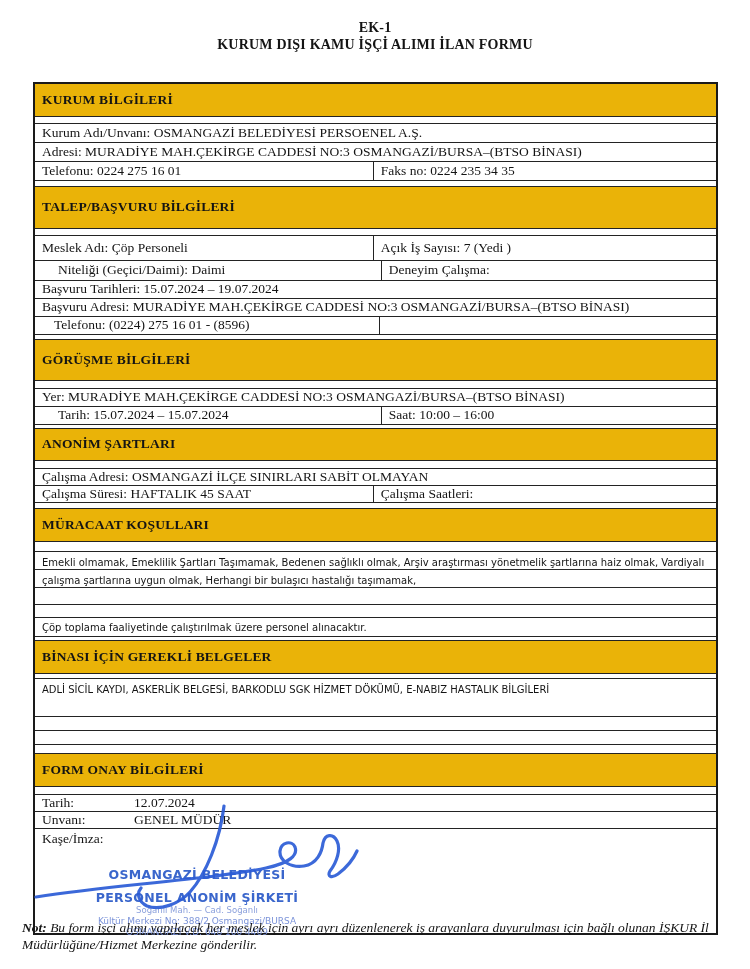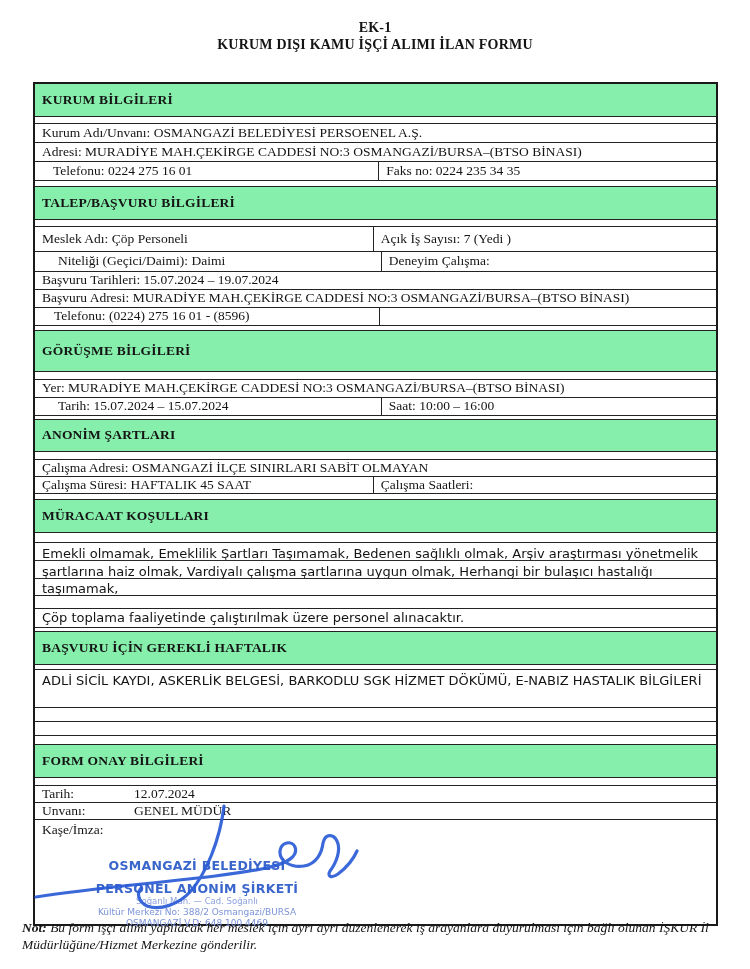--- a/index.html
+++ b/index.html
@@ -7,26 +7,26 @@
     position:relative; width:750px; height:969px; background:#ffffff;
     font-family:"Liberation Serif", serif; color:#141414; overflow:hidden;
   }
   .title { position:absolute; top:19px; left:0; width:750px; text-align:center;
     font-weight:bold; font-size:14px; line-height:17px; letter-spacing:.2px; }
   .form-table { position:absolute; left:33px; top:82px; width:685px;
     border:2px solid #1a1a1a; box-sizing:border-box; background:#fff; }
   .row { display:flex; align-items:center; box-sizing:border-box;
     border-bottom:1px solid #232323; font-size:13.5px; line-height:1.1;
     padding-left:7px; white-space:nowrap; overflow:visible; }
-  .hdr { background:#86efac; font-weight:bold; font-size:13.5px; letter-spacing:.2px; }
+  .hdr { background:#eab308; font-weight:bold; font-size:13.5px; letter-spacing:.2px; }
   .sp  { padding:0; }
   .c1 { width:49.6%; align-self:stretch; display:flex; align-items:center; box-sizing:border-box; }
   .c2 { flex:1; align-self:stretch; display:flex; align-items:center;
     border-left:1px solid #232323; padding-left:7px; box-sizing:border-box; }
-  .sans { font-family:"DejaVu Sans", sans-serif; font-size:13px; }
+  .sans { font-family:"DejaVu Sans", sans-serif; font-size:10px; }
   .block { display:block; position:relative; white-space:normal; padding-top:2px; }
   .ml-line { position:absolute; left:0; right:0; height:1px; background:#2a2a2a; }
   .lbl { display:inline-block; width:92px; }
   .kase-row { position:relative; display:block; white-space:normal; padding-top:3px; }
   .stamp { position:absolute; left:22px; top:30px; width:280px; text-align:center;
     font-family:"DejaVu Sans", sans-serif; }
   .stamp .s-big { font-weight:bold; font-size:12.5px; line-height:15px; letter-spacing:.3px;margin-top:8px; }
   .stamp .s-small { font-size:9px; line-height:11px; }
   .sig-svg { position:absolute; left:0; top:0; width:750px; height:969px; pointer-events:none; }
   .note { position:absolute; left:22px; top:920px; width:714px;
@@ -42,27 +42,27 @@
     <div>EK-1</div>
     <div>KURUM DIŞI KAMU İŞÇİ ALIMI İLAN FORMU</div>
   </div>
 
   <div class="form-table">
 
     <div class="row hdr" style="height:33px">KURUM BİLGİLERİ</div>
     <div class="row sp" style="height:7px"></div>
     <div class="row" style="height:19px">Kurum Adı/Unvanı: OSMANGAZİ BELEDİYESİ PERSOENEL A.Ş.</div>
     <div class="row" style="height:19px">Adresi: MURADİYE MAH.ÇEKİRGE CADDESİ NO:3 OSMANGAZİ/BURSA–(BTSO BİNASI)</div>
-    <div class="row" style="height:19px; padding-left:11px">
+    <div class="row" style="height:19px; padding-left:0">
       <div class="c1" style="padding-left:7px">Telefonu: 0224 275 16 01</div>
       <div class="c2">Faks no:  0224 235 34 35</div>
     </div>
     <div class="row sp" style="height:6px"></div>
 
-    <div class="row hdr" style="height:33px">TALEP/BAŞVURU BİLGİLERİ</div>
+    <div class="row hdr" style="height:42px">TALEP/BAŞVURU BİLGİLERİ</div>
     <div class="row sp" style="height:7px"></div>
     <div class="row" style="height:25px; padding-left:0">
       <div class="c1" style="padding-left:7px">Meslek Adı: Çöp Personeli</div>
       <div class="c2">Açık İş Sayısı: 7 (Yedi )</div>
     </div>
     <div class="row" style="height:20px; padding-left:16px">
       <div class="c1" style="padding-left:7px">Niteliği (Geçici/Daimi): Daimi</div>
       <div class="c2">Deneyim Çalışma:</div>
     </div>
     <div class="row" style="height:18px">Başvuru Tarihleri: 15.07.2024 – 19.07.2024</div>
@@ -95,21 +95,21 @@
     <div class="row sp" style="height:10px"></div>
     <div class="row block sans" style="height:53px; line-height:17.6px">
       <span>Emekli olmamak, Emeklilik Şartları Taşımamak, Bedenen sağlıklı olmak, Arşiv araştırması yönetmelik şartlarına haiz olmak, Vardiyalı çalışma şartlarına uygun olmak, Herhangi bir bulaşıcı hastalığı taşımamak,</span>
       <div class="ml-line" style="top:17px"></div>
       <div class="ml-line" style="top:35px"></div>
     </div>
     <div class="row sp" style="height:13px"></div>
     <div class="row sans" style="height:19px">Çöp toplama faaliyetinde çalıştırılmak üzere personel alınacaktır.</div>
     <div class="row sp" style="height:4px"></div>
 
-    <div class="row hdr" style="height:33px">BAŞVURU İÇİN GEREKLİ HAFTALIK</div>
+    <div class="row hdr" style="height:33px">BİNASI İÇİN GEREKLİ BELGELER</div>
     <div class="row sp" style="height:5px"></div>
     <div class="row block sans" style="height:38px; line-height:18px">ADLİ SİCİL KAYDI, ASKERLİK BELGESİ, BARKODLU SGK HİZMET DÖKÜMÜ, E-NABIZ HASTALIK BİLGİLERİ</div>
     <div class="row sp" style="height:14px"></div>
     <div class="row sp" style="height:14px"></div>
     <div class="row sp" style="height:9px"></div>
 
     <div class="row hdr" style="height:33px">FORM ONAY BİLGİLERİ</div>
     <div class="row sp" style="height:8px"></div>
     <div class="row" style="height:17px">
       <span class="lbl">Tarih:</span>

